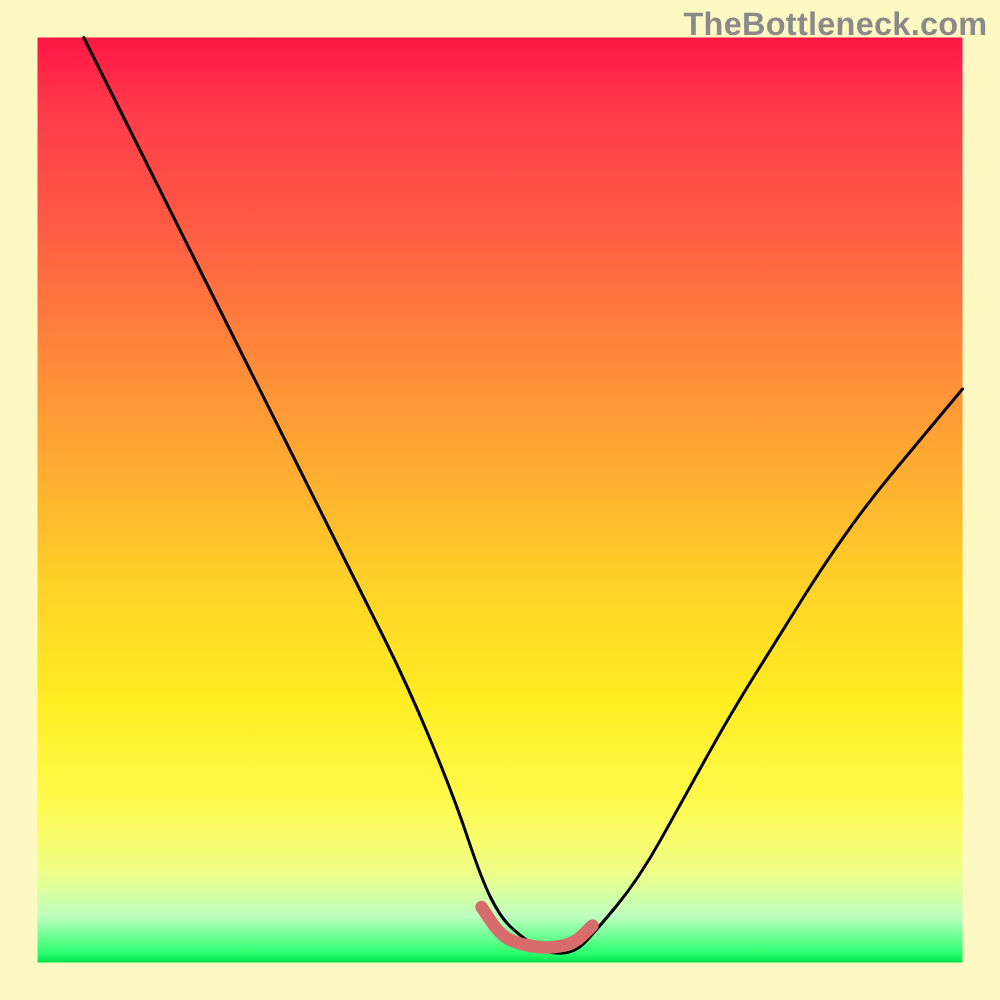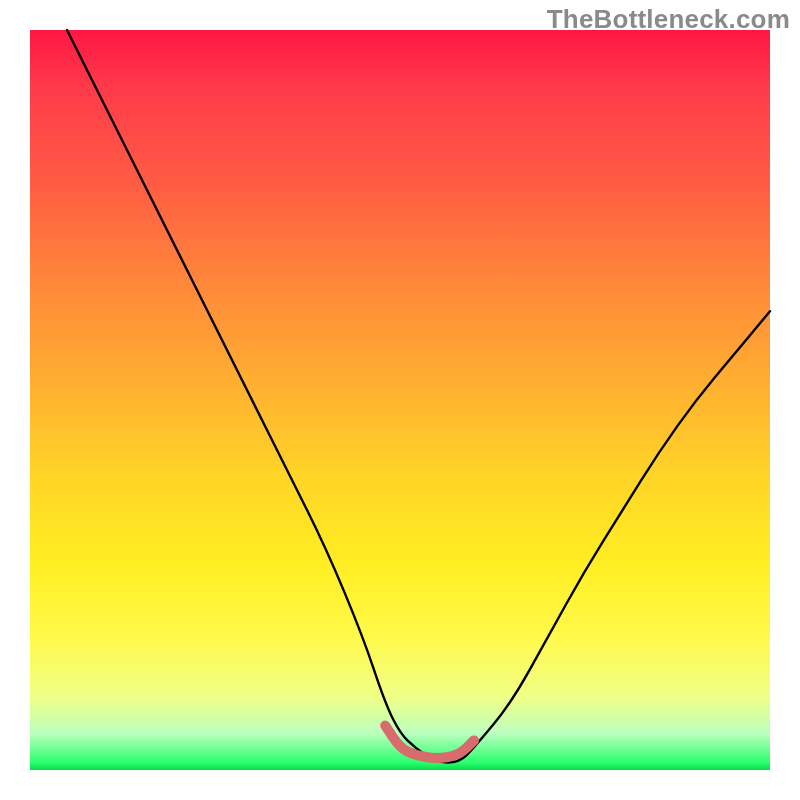--- a/index.html
+++ b/index.html
@@ -10,21 +10,21 @@
     background: #000;
     font-family: Arial, Helvetica, sans-serif;
     overflow: hidden;
   }
   .frame {
     position: absolute;
     left: 0;
     top: 0;
     width: 800px;
     height: 800px;
-    background: #ffffff;
+    background: #fef9c3;
   }
   .plot-bg {
     position: absolute;
     left: 30px;
     top: 30px;
     width: 740px;
     height: 740px;
     background: linear-gradient(to bottom,
       #ff1744 0%,
       #ff3b4a 8%,

